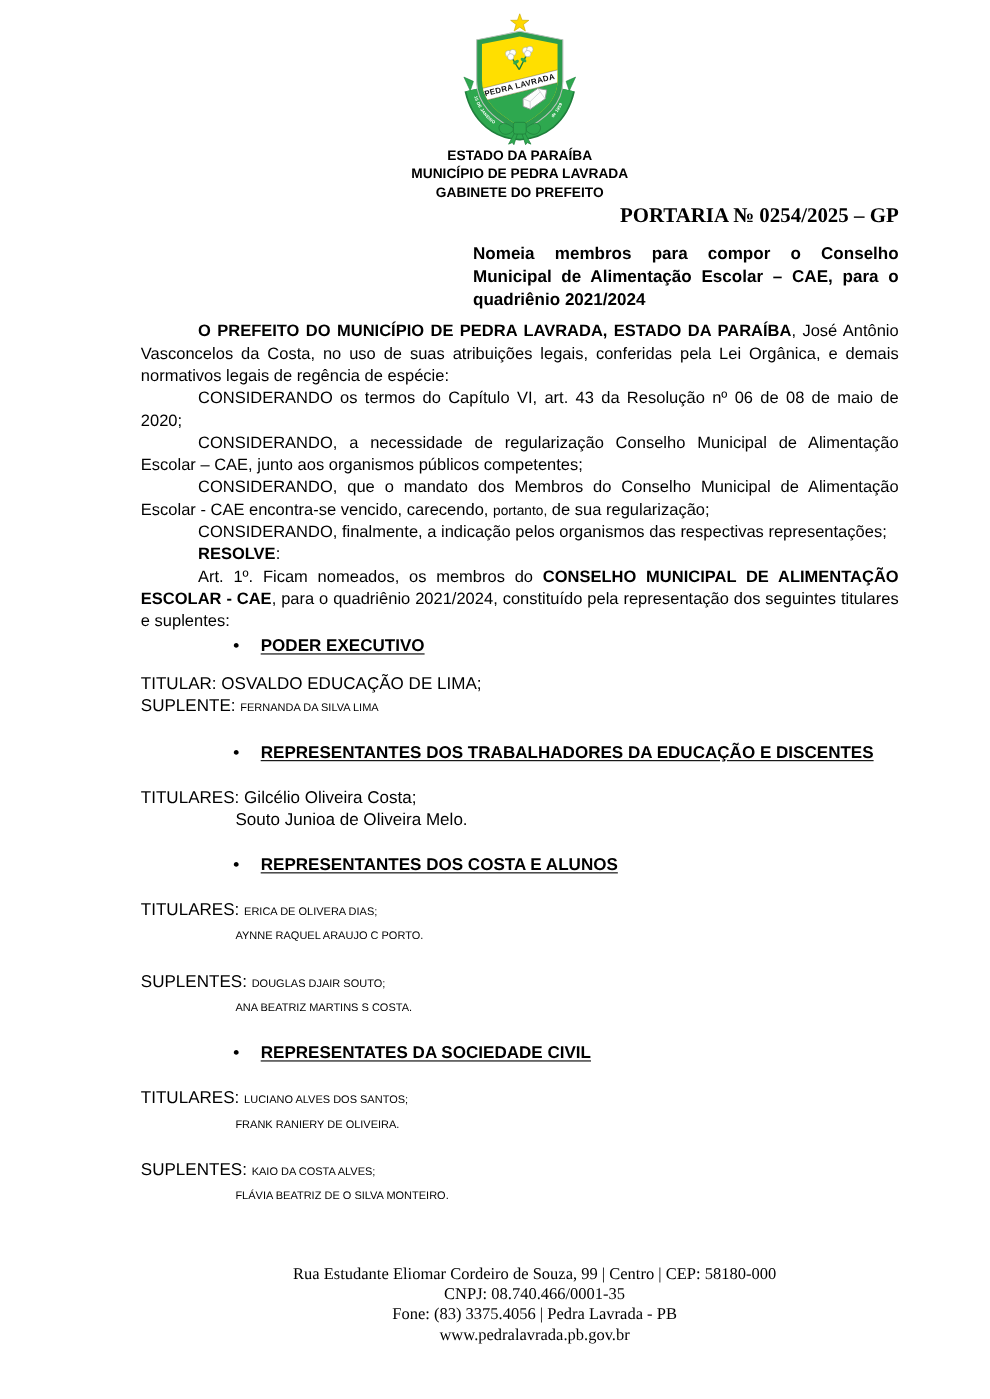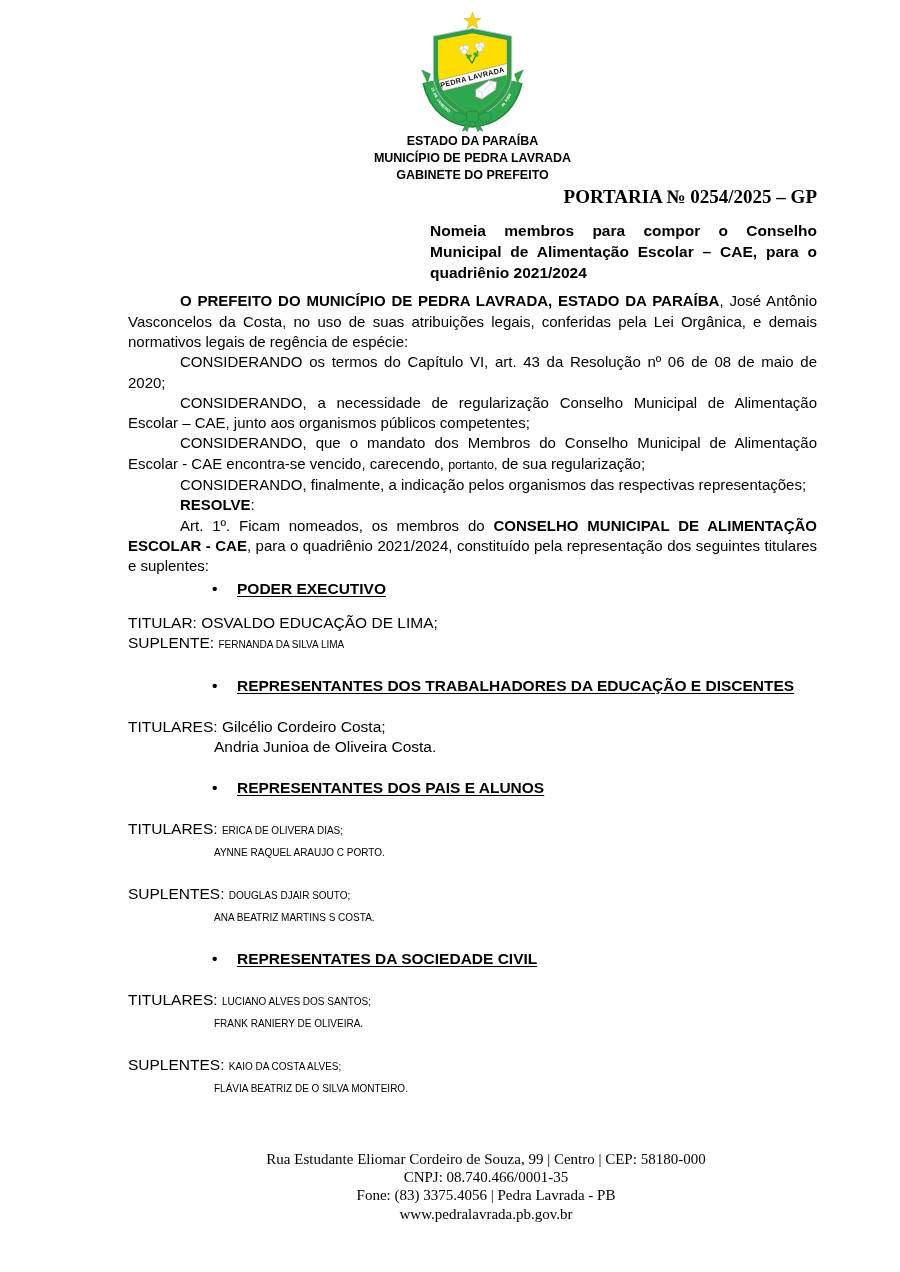--- a/index.html
+++ b/index.html
@@ -156,27 +156,27 @@
     <div class="line"><span>SUPLENTE:</span>
       <span class="name-caps">FERNANDA DA SILVA LIMA</span></div>
   </div>
 
   <div class="bullet-item">
     <span class="bullet">•</span>
     <span class="bullet-heading">REPRESENTANTES DOS TRABALHADORES DA EDUCAÇÃO E DISCENTES</span>
   </div>
   <div class="group">
     <div class="line"><span>TITULARES:</span>
-      <span>Gilcélio Cordeiro Costa;</span></div>
-    <div class="line cont"><span>Andria Junioa de Oliveira Costa.</span></div>
+      <span>Gilcélio Oliveira Costa;</span></div>
+    <div class="line cont"><span>Souto Junioa de Oliveira Melo.</span></div>
   </div>
 
   <div class="bullet-item">
     <span class="bullet">•</span>
-    <span class="bullet-heading">REPRESENTANTES DOS PAIS E ALUNOS</span>
+    <span class="bullet-heading">REPRESENTANTES DOS COSTA E ALUNOS</span>
   </div>
   <div class="group">
     <div class="line"><span>TITULARES:</span>
       <span class="name-caps">ERICA DE OLIVERA DIAS;</span></div>
     <div class="line cont"><span class="name-caps">AYNNE RAQUEL ARAUJO C PORTO.</span></div>
   </div>
   <div class="group gap-top">
     <div class="line"><span>SUPLENTES:</span>
       <span class="name-caps">DOUGLAS DJAIR SOUTO;</span></div>
     <div class="line cont"><span class="name-caps">ANA BEATRIZ MARTINS S COSTA.</span></div>

